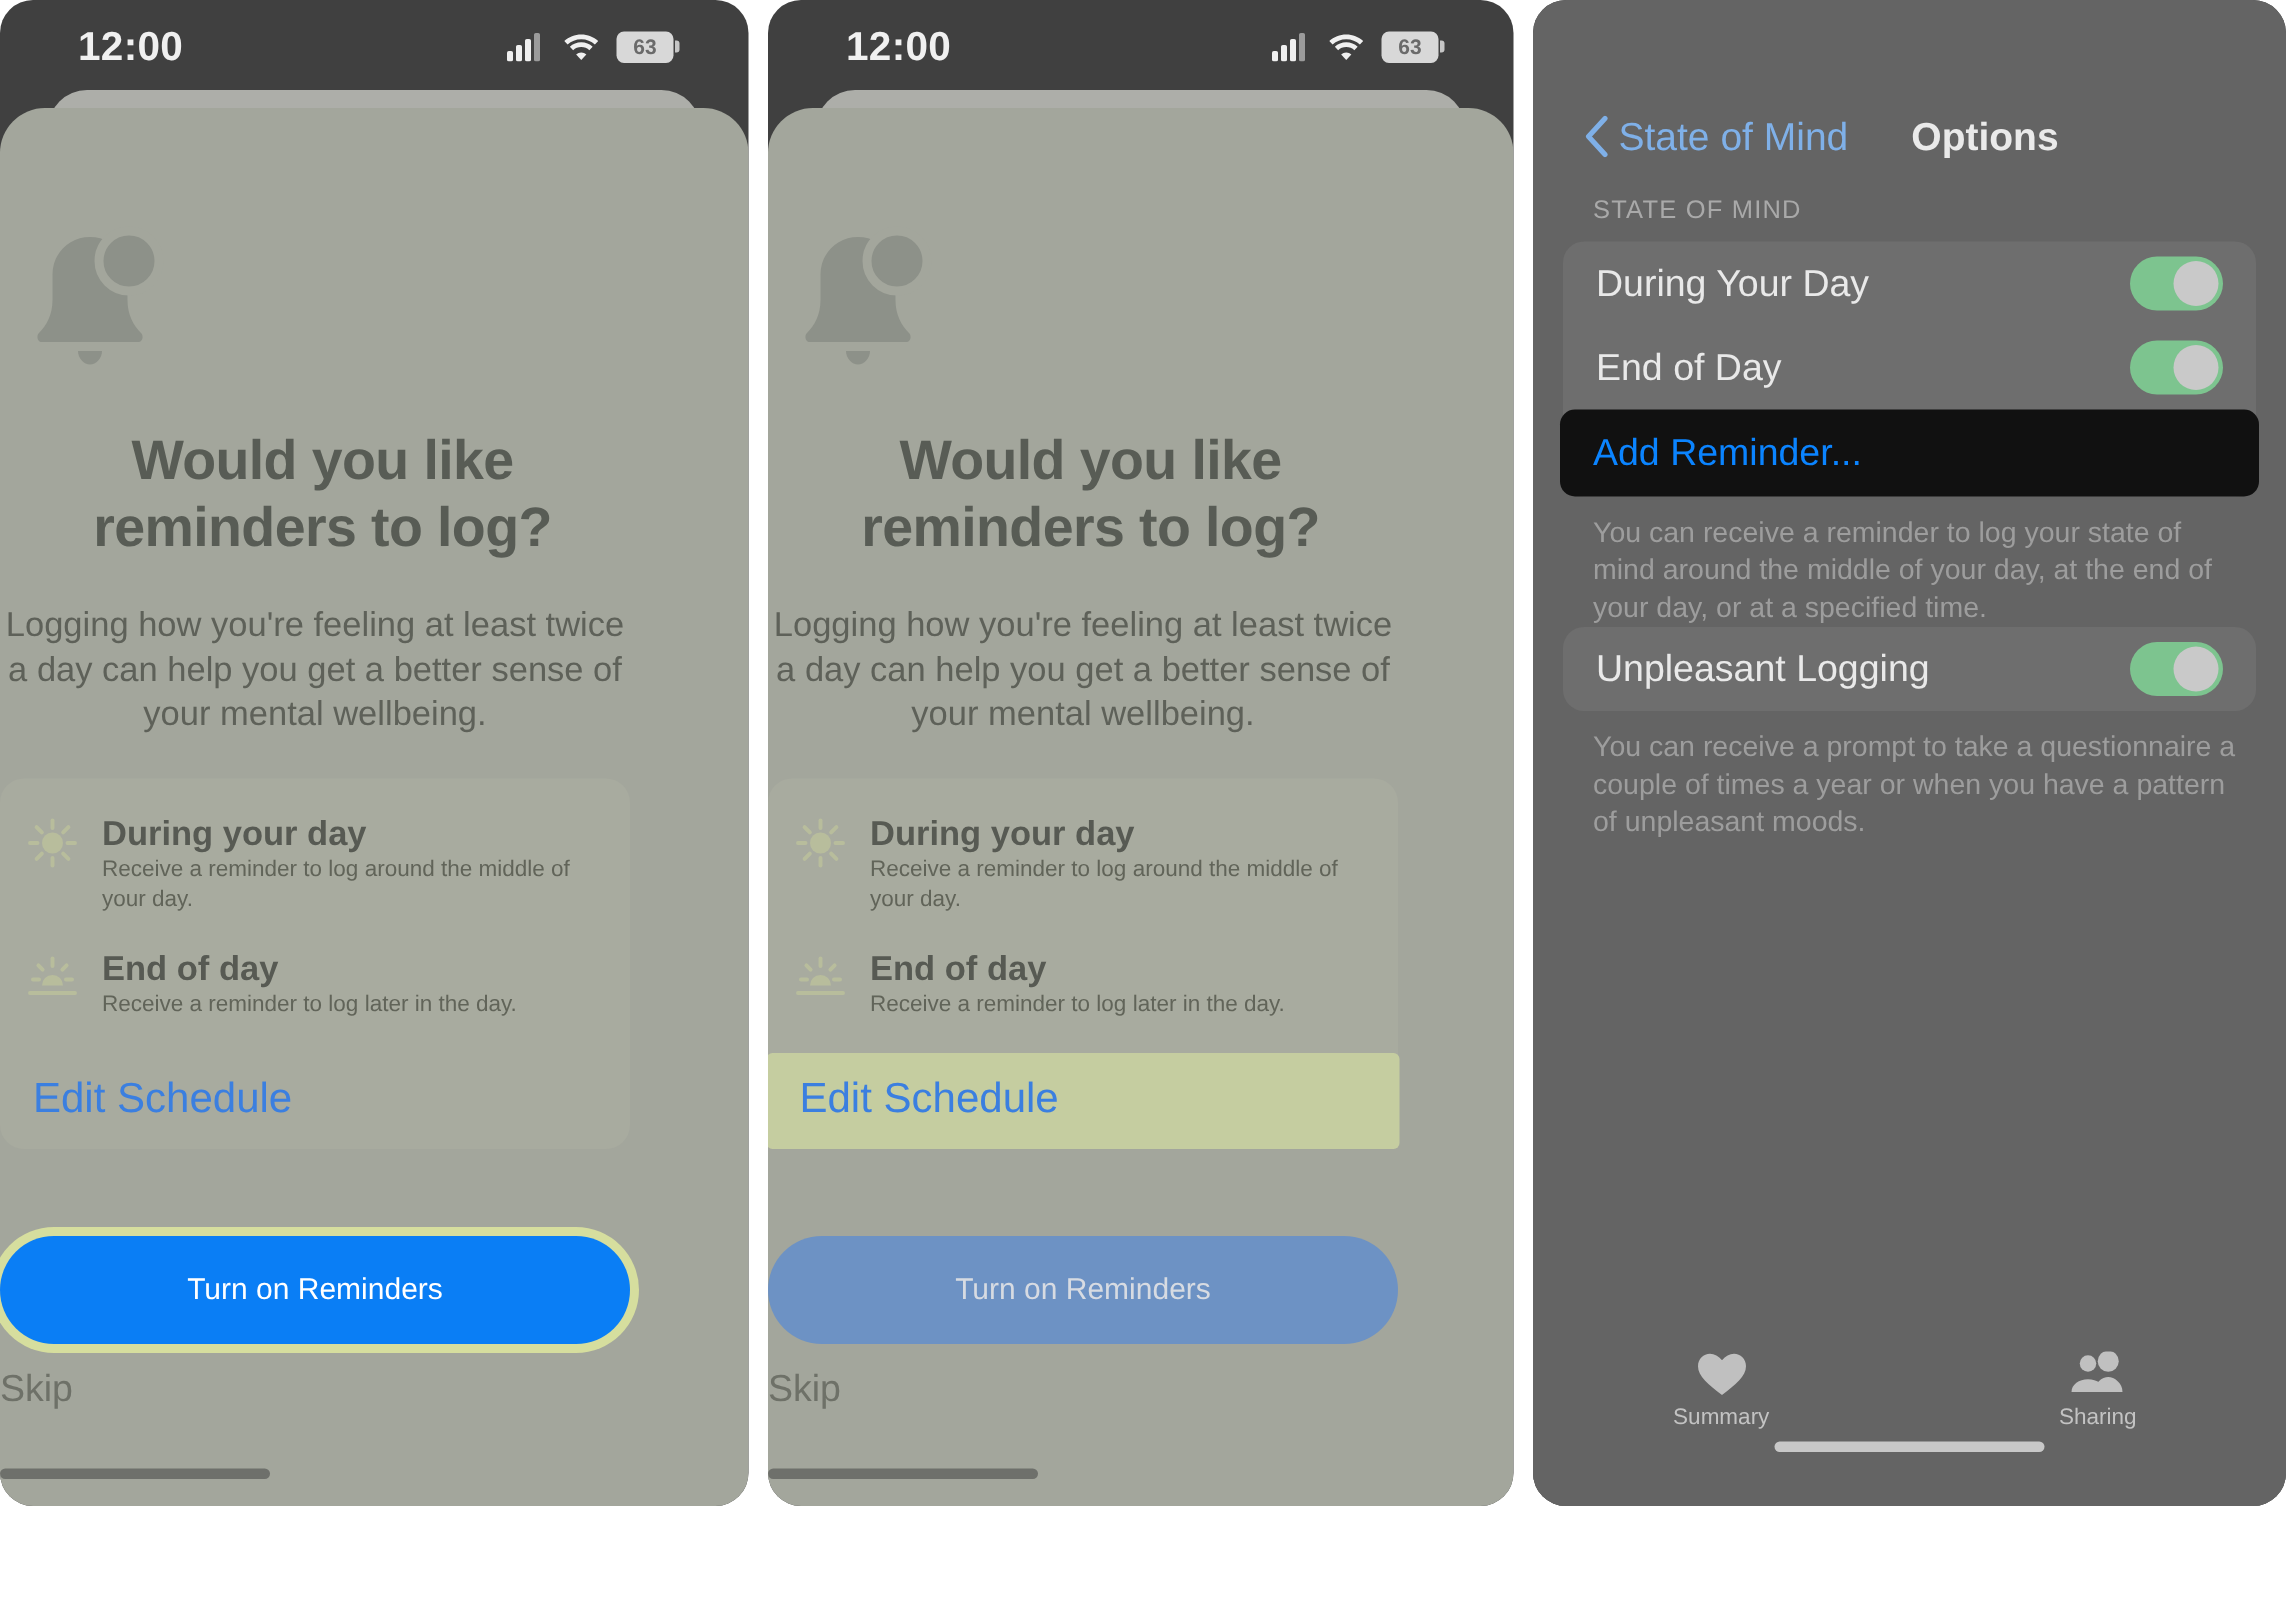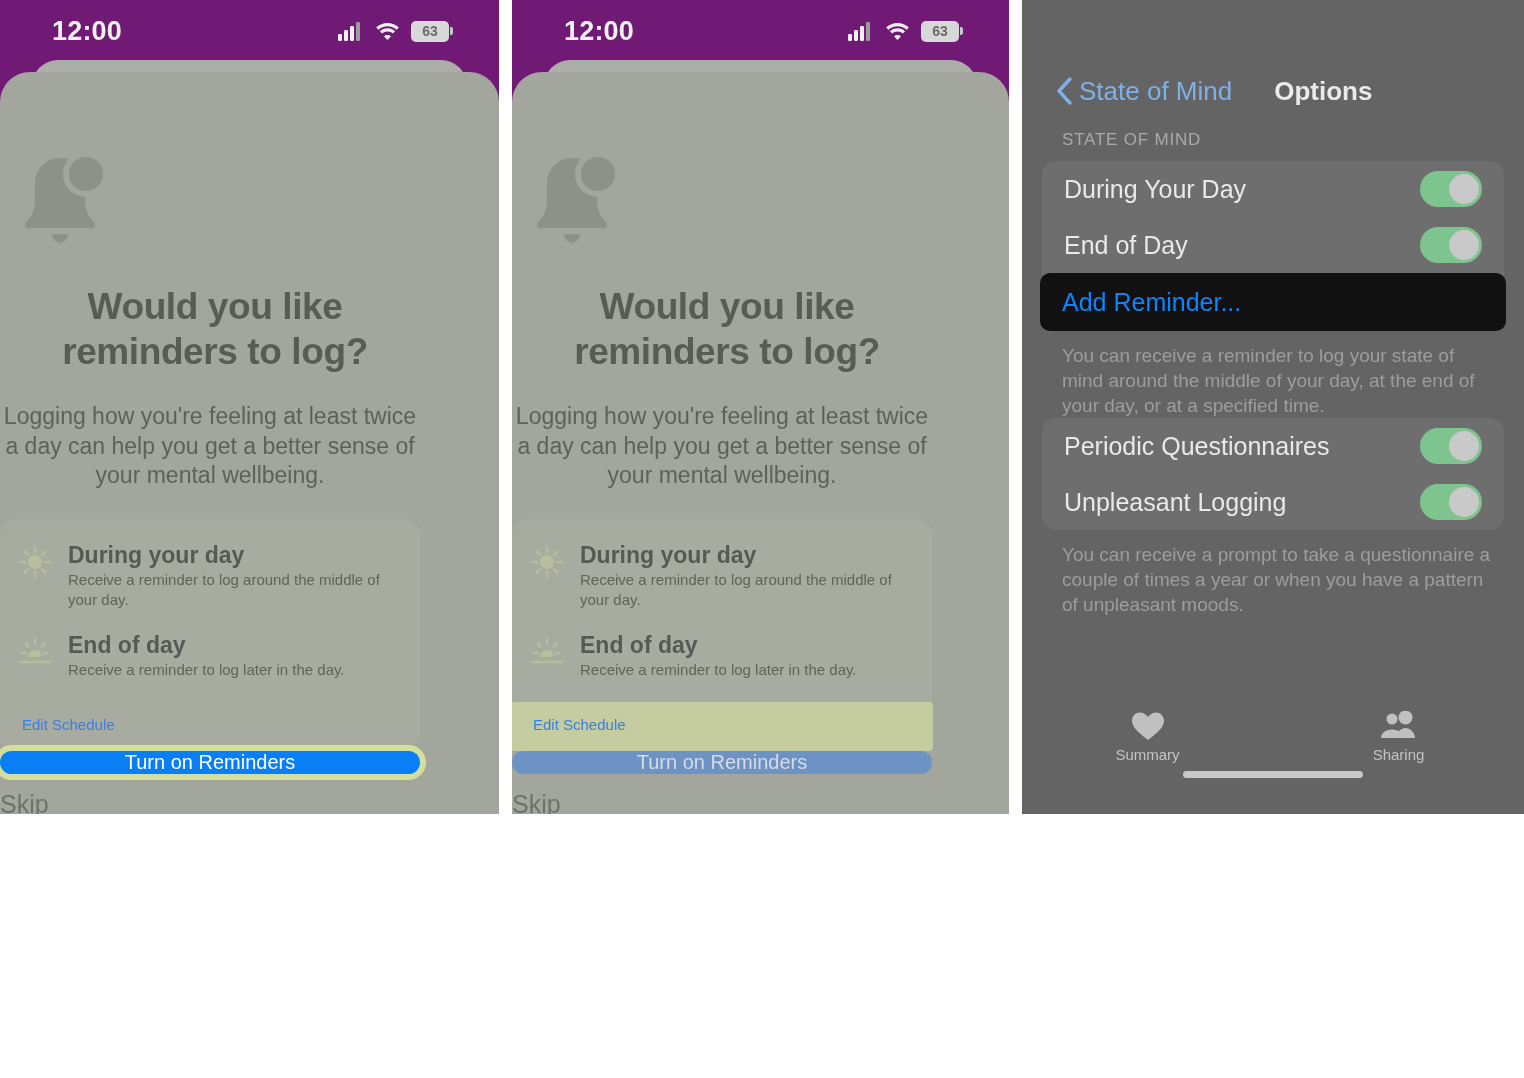--- a/index.html
+++ b/index.html
@@ -18,23 +18,24 @@
     height: 1078px;
     display: flex;
     gap: 13px;
     background: #ffffff;
   }
 
   
   .panel {
     position: relative;
     width: 499px;
-    height: 814px;
+    height: 1004px;
     overflow: hidden;
-    background: #701a75;
+    background: #404040;
+    border-radius: 22px;
   }
   .panel.p1 { width: 499px; }
   .panel.p2 { width: 497px; }
   .panel.p3 { width: 502px; }
 
   
   .statusbar {
     position: absolute;
     top: 0; left: 0; right: 0;
     height: 62px;
@@ -159,21 +160,21 @@
     color: #575a53;
     line-height: 1.25;
   }
   .info-desc {
     font-size: 15px;
     color: #616459;
     line-height: 1.28;
     margin-top: 1px;
   }
   .edit-link {
-    font-size: 15px;
+    font-size: 28px;
     color: #3b7fe0;
     padding: 14px 0 18px 22px;
   }
   .edit-link.hl {
     background: #c5cda0;
     border-radius: 4px;
     margin: 0 -1px;
   }
 
   .spacer { flex: 1; }
@@ -534,26 +535,20 @@
             </div>
         </div>
         <div class="row highlight">
           <div class="row-label">Add Reminder...</div>
         </div>
       </div>
       <div class="footnote">You can receive a reminder to log your state of mind around the middle of your day, at the end of your day, or at a specified time.</div>
 
       <div class="group">
         <div class="row">
-          <div class="row-label">Periodic Questionnaires</div>
-          <div class="toggle">
-              <div class="knob"></div>
-            </div>
-        </div>
-        <div class="row">
           <div class="row-label">Unpleasant Logging</div>
           <div class="toggle">
               <div class="knob"></div>
             </div>
         </div>
       </div>
       <div class="footnote">You can receive a prompt to take a questionnaire a couple of times a year or when you have a pattern of unpleasant moods.</div>
     </div>
 
     <div class="tabbar">

